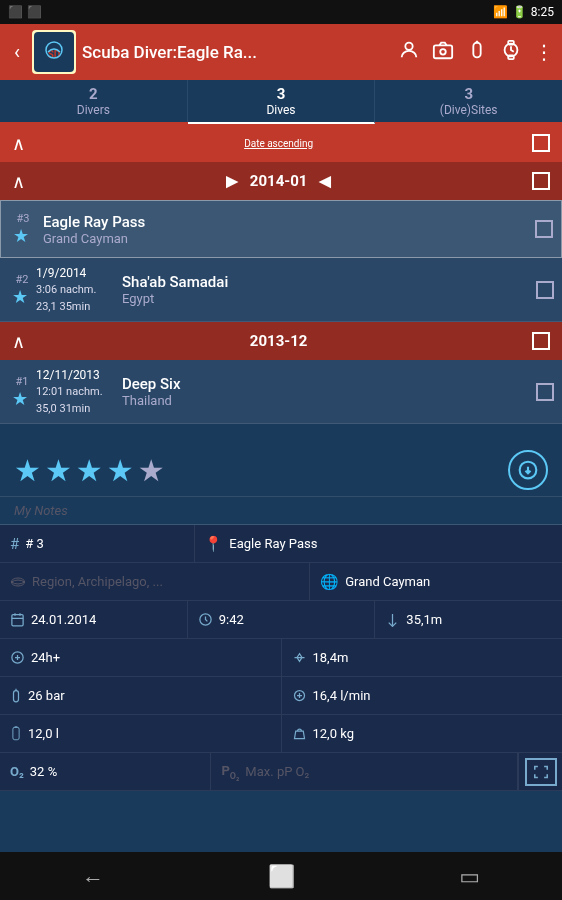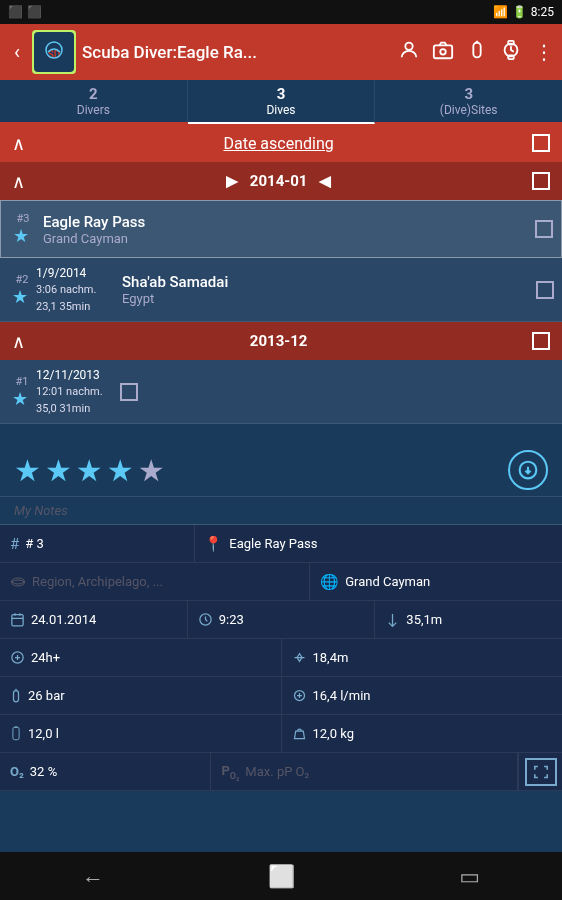--- a/index.html
+++ b/index.html
@@ -37,21 +37,21 @@
     }
     .nav-back {
       color: #fff;
       font-size: 20px;
       cursor: pointer;
       padding: 4px 6px;
     }
     .nav-logo {
       width: 44px;
       height: 44px;
-      background: #bef264;
+      background: #fef9c3;
       border-radius: 4px;
       display: flex;
       align-items: center;
       justify-content: center;
       color: #c0392b;
       font-size: 10px;
       font-weight: bold;
       overflow: hidden;
     }
     .nav-title {
@@ -98,21 +98,21 @@
       height: 38px;
       background: #c0392b;
       display: flex;
       align-items: center;
       justify-content: space-between;
       padding: 0 12px;
     }
     .sort-label {
       flex: 1;
       text-align: center;
-      font-size: 16px;
+      font-size: 10px;
       color: #fff;
       text-decoration: underline;
     }
     .sort-chevron { font-size: 18px; color: #fff; }
     .sort-checkbox {
       width: 18px; height: 18px;
       border: 2px solid #fff;
       background: transparent;
     }
 
@@ -386,20 +386,24 @@
 <div class="dive-item">
   <div style="display:flex; flex-direction:column; align-items:center; width:28px;">
     <span class="dive-number-col">#1</span>
     <span class="dive-star">★</span>
   </div>
   <div class="dive-stats">
     <div class="date">12/11/2013</div>
     <div>12:01 nachm.</div>
     <div><span>35,0</span> <span>31min</span></div>
   </div>
+  <div class="dive-location">
+    <div class="dive-site">Deep Six</div>
+    <div class="dive-country">Thailand</div>
+  </div>
   <div class="dive-checkbox"></div>
 </div>
 
 <div class="spacer"></div>
 
 <div id="rating-section">
   <div class="stars-display">
     <span class="star-filled">★</span>
     <span class="star-filled">★</span>
     <span class="star-filled">★</span>
@@ -451,21 +455,21 @@
         <rect x="3" y="4" width="18" height="18" rx="2"></rect>
         <path d="M16 2v4M8 2v4M3 10h18"></path>
       </svg>
       <span>24.01.2014</span>
     </div>
     <div class="detail-cell">
       <svg width="15" height="15" viewBox="0 0 24 24" fill="none" stroke="#7ac" stroke-width="2">
         <circle cx="12" cy="12" r="9"></circle>
         <path d="M12 7v5l3 3"></path>
       </svg>
-      <span>9:23</span>
+      <span>9:42</span>
     </div>
     <div class="detail-cell">
       <svg width="15" height="15" viewBox="0 0 24 24" fill="none" stroke="#7ac" stroke-width="2">
         <path d="M12 3v18M6 17l6 6 6-6"></path>
       </svg>
       <span>35,1m</span>
     </div>
   </div>
 
   <div class="detail-row">

